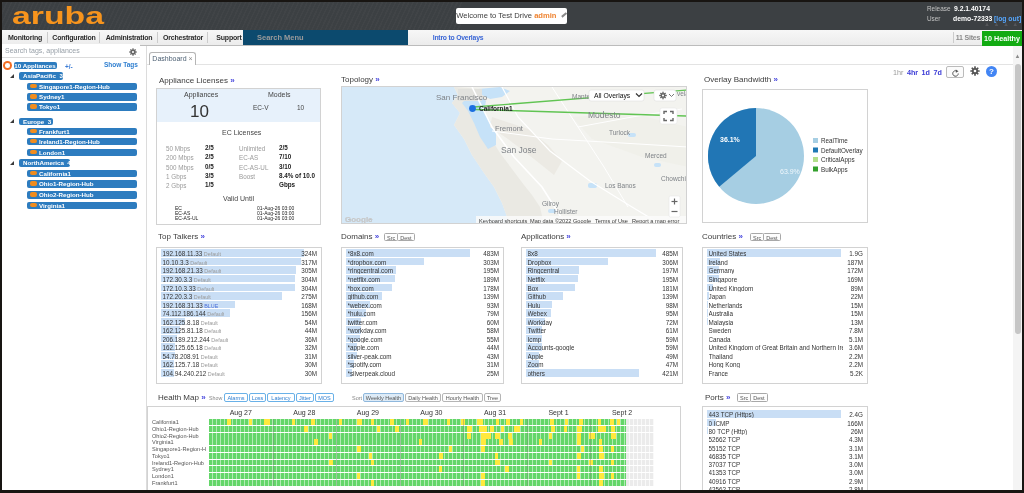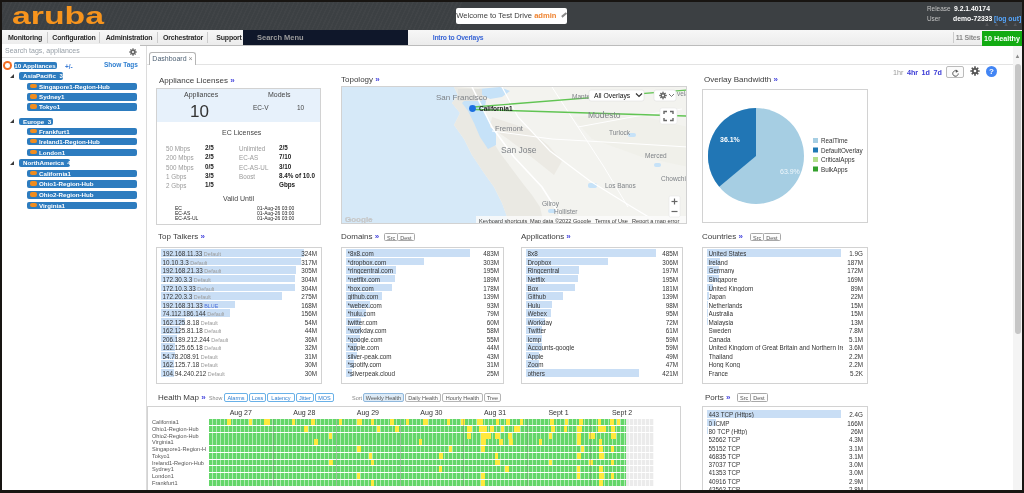--- a/index.html
+++ b/index.html
@@ -13,21 +13,21 @@
 #hdr{left:2px;top:2px;width:1020px;height:28px;background:#3c4043;}
 #hdr .stripes{position:absolute;left:0;top:0;width:460px;height:28px;background:repeating-linear-gradient(115deg,rgba(255,255,255,0.022) 0 1.5px,rgba(0,0,0,0) 1.5px 4px);}
 #logo{left:12px;top:6px;}
 #welcome{left:456px;top:7.5px;width:111px;height:16.5px;background:#fff;border-radius:2px;font-size:7.6px;line-height:16.5px;text-align:center;color:#3b3b3b;}
 #welcome b{color:#ef8432;font-weight:bold;}
 .rl{position:absolute;font-size:6.8px;white-space:nowrap;}
 
 #menubar{left:2px;top:30px;width:1020px;height:16px;background:linear-gradient(#f7f7f7,#ececec);border-bottom:1px solid #bcbcbc;}
 .mi{position:absolute;top:30px;height:15px;line-height:15px;font-size:7px;letter-spacing:-0.2px;font-weight:bold;color:#2b2b2b;text-align:center;}
 .msep{position:absolute;top:32px;height:11px;width:1px;background:#cccccc;}
-#srch{left:243px;top:30px;width:165px;height:15px;background:#0f172a;font-size:7.5px;letter-spacing:0;line-height:15px;color:#9a9a9a;padding-left:14px;}
+#srch{left:243px;top:30px;width:165px;height:15px;background:#0c4a6e;font-size:7.5px;letter-spacing:0;line-height:15px;color:#9a9a9a;padding-left:14px;}
 #intro{left:430px;top:30px;width:56px;font-size:6.8px;line-height:15px;color:#3a66d6;white-space:nowrap;}
 #sites{left:954px;top:30px;width:28px;font-size:7px;line-height:15px;color:#8a8a8a;white-space:nowrap;}
 #healthy{left:982px;top:31px;width:40px;height:15px;background:#12ab12;color:#fff;font-size:7.2px;font-weight:bold;text-align:center;line-height:15px;}
 
 #sbsearch{left:2px;top:44px;width:138px;height:14px;background:#fff;border-bottom:1px solid #dcdcdc;font-size:7px;color:#98a0a8;line-height:14px;padding-left:3px;}
 #sbgear{left:129px;top:48px;width:8px;height:8px;line-height:0;}
 #sbgear svg,#tbgear svg{display:block;}
 #arubico{left:3px;top:61px;width:9px;height:9px;border-radius:50%;background:#f26c21;}
 #arubico i{position:absolute;left:2.2px;top:2.2px;width:4.5px;height:4.5px;border-radius:50%;background:#fff;}
 .pill{position:absolute;background:#2d7cbf;border-radius:2px;color:#fff;font-size:6.2px;font-weight:bold;height:7.5px;line-height:7.5px;white-space:nowrap;overflow:hidden;}

